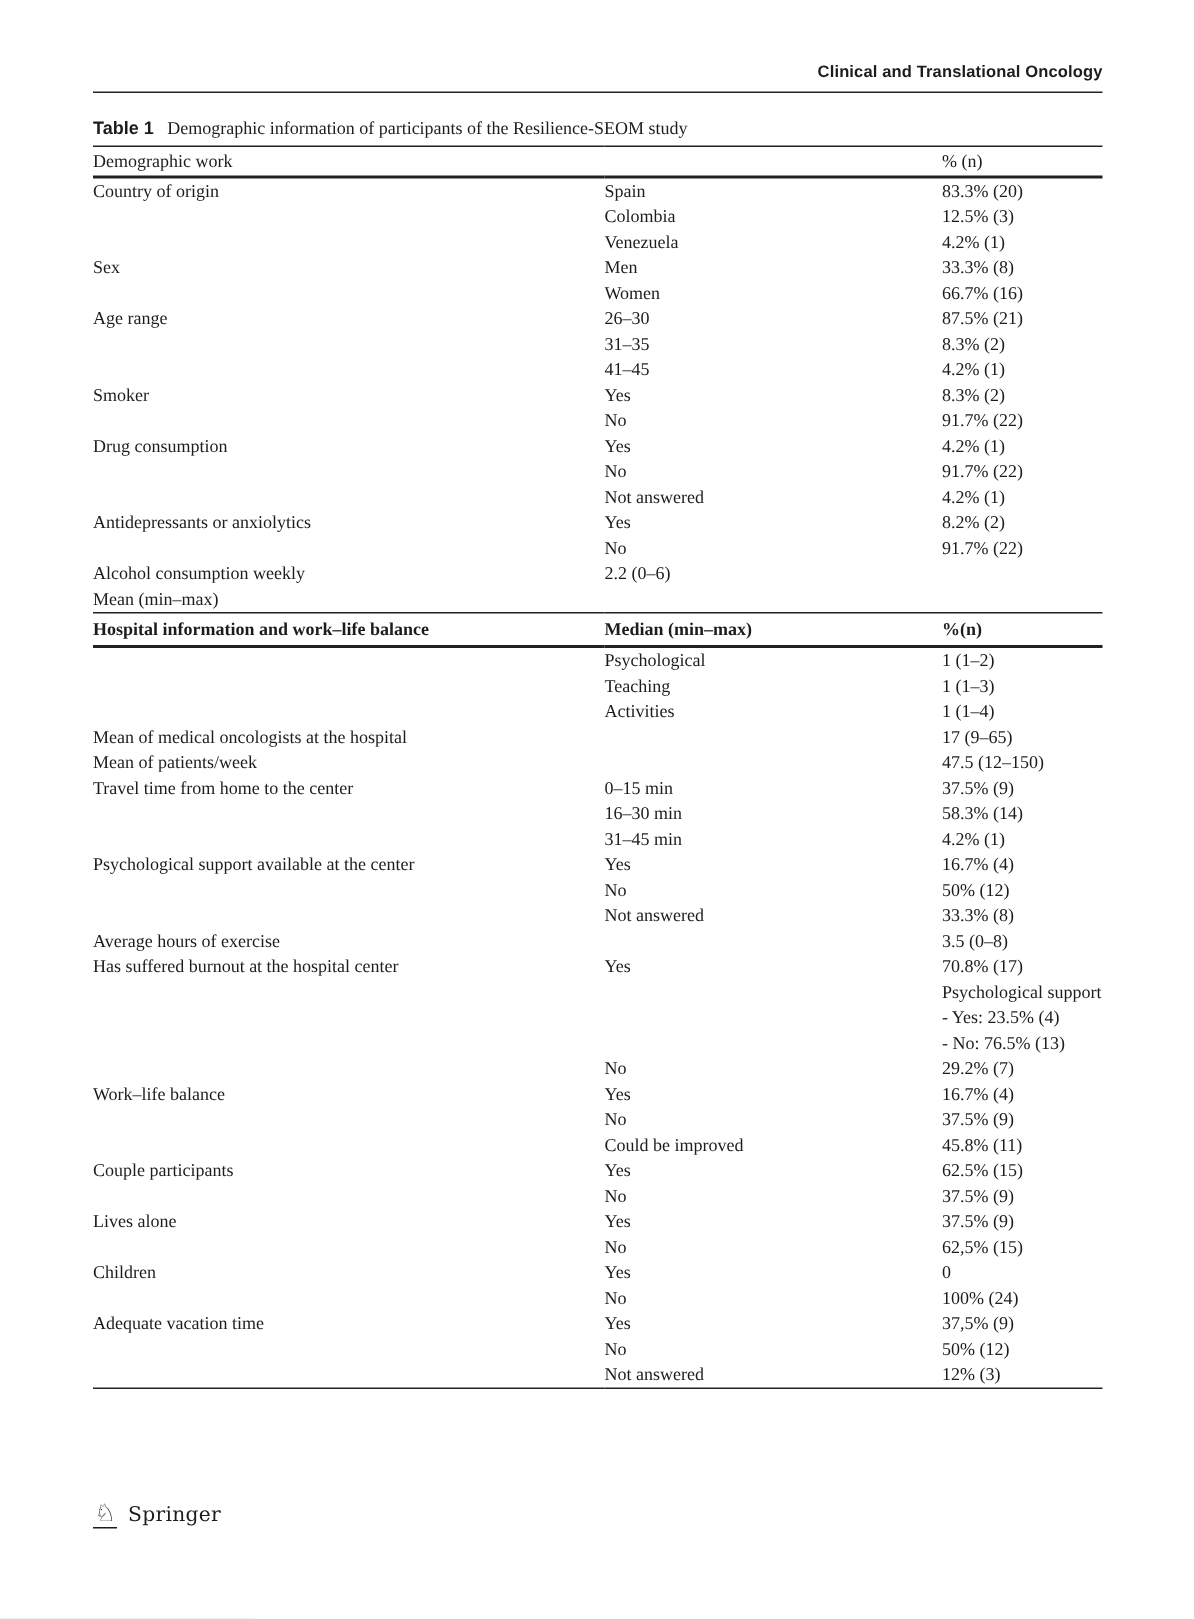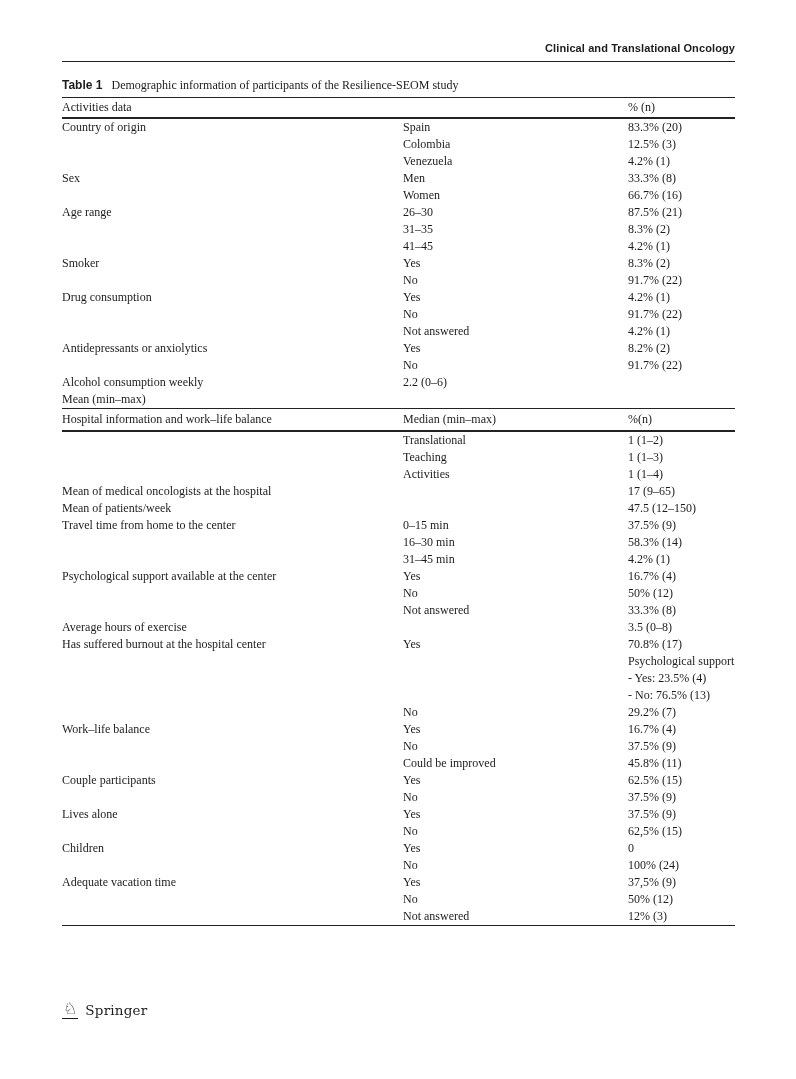--- a/index.html
+++ b/index.html
@@ -62,20 +62,21 @@
     overflow:hidden;
   }
   tr.section-head-1 td{
     border-bottom:2px solid #222222;
     padding:1px 0;
   }
   tr.section-head-2 td{
     border-top:1px solid #222222;
     border-bottom:2px solid #222222;
     padding:2px 0;
+    font-weight:bold;
   }
   
   .footer{
     position:absolute; top:1001px; left:62px;
     display:flex; align-items:center; gap:7px;
   }
   .springer-logo{
     font-family:"DejaVu Sans", sans-serif;
     font-size:16px; line-height:16px;
     border-bottom:1.5px solid #1c1c1c;
@@ -103,21 +104,21 @@
 
   <div class="table-wrap">
     <table class="paper-table">
       <colgroup>
         <col class="c0">
           <col class="c1">
           <col class="c2">
       </colgroup>
       <tbody>
         <tr class="section-head-1">
-          <td>Activities data</td>
+          <td>Demographic work</td>
           <td></td>
           <td>% (n)</td>
         </tr>
       </tbody>
       <tbody>
           <tr>
             <td>Country of origin</td>
             <td>Spain</td>
             <td>83.3% (20)</td>
           </tr>
@@ -201,21 +202,21 @@
       <tbody>
         <tr class="section-head-2">
           <td>Hospital information and work–life balance</td>
           <td>Median (min–max)</td>
           <td>%(n)</td>
         </tr>
       </tbody>
       <tbody>
           <tr>
             <td></td>
-            <td>Translational</td>
+            <td>Psychological</td>
             <td>1 (1–2)</td>
           </tr>
           <tr>
             <td></td>
             <td>Teaching</td>
             <td>1 (1–3)</td>
           </tr>
           <tr>
             <td></td>
             <td>Activities</td>

